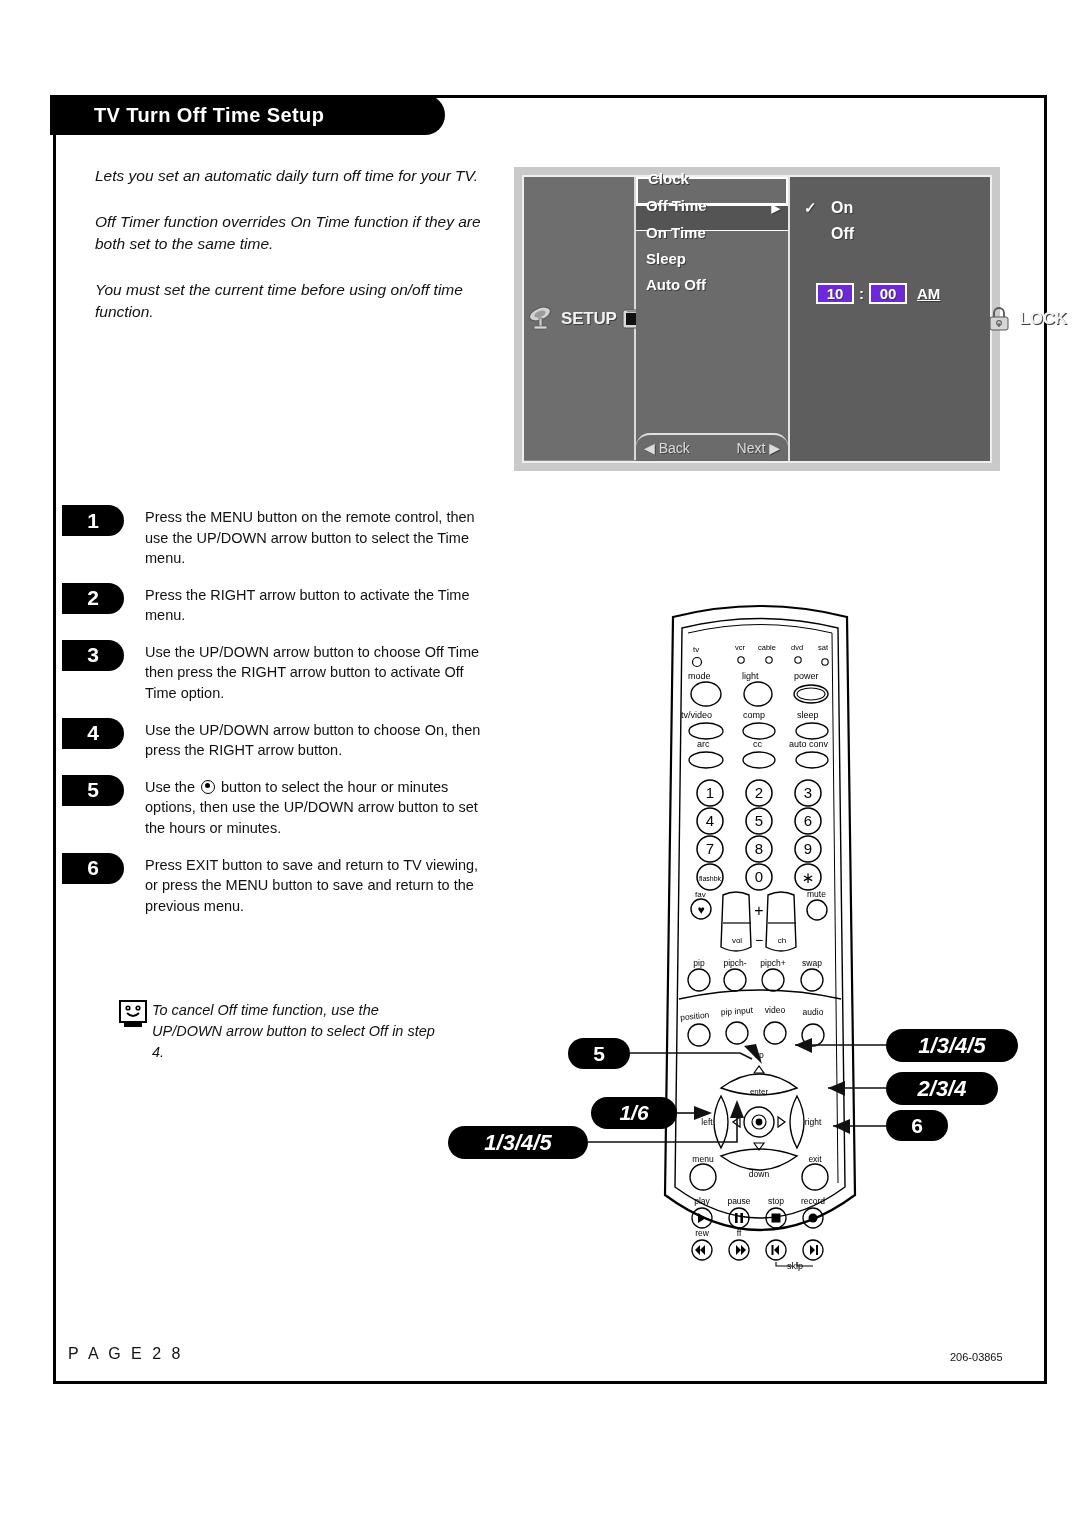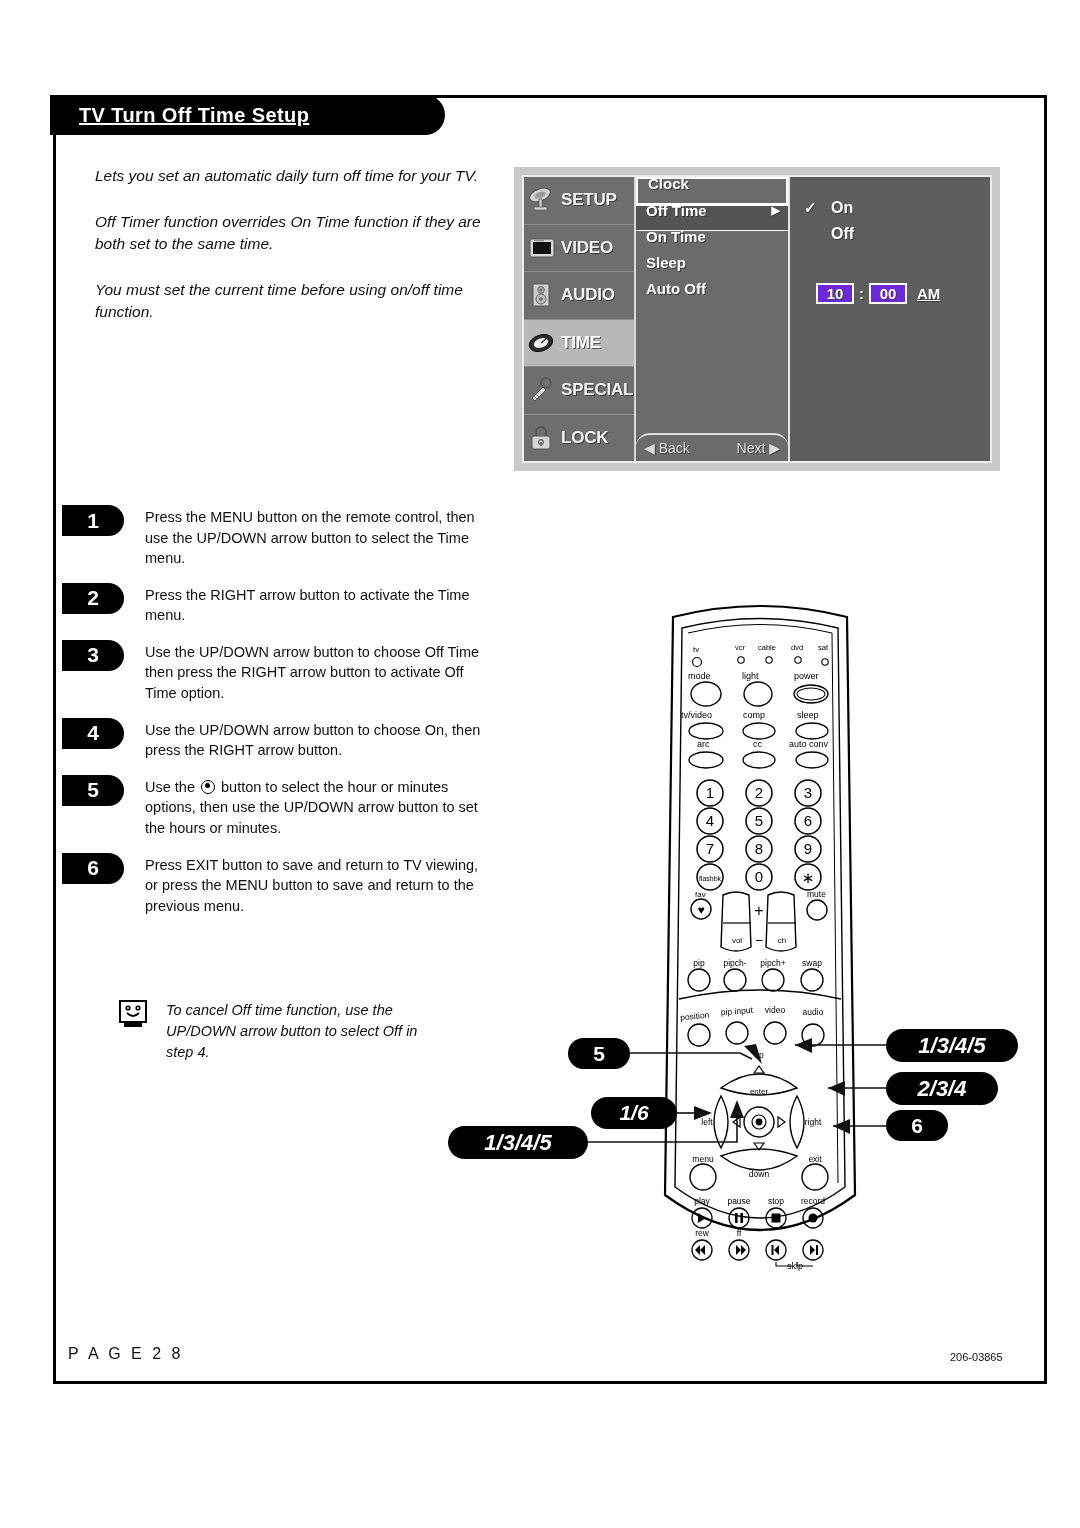--- a/index.html
+++ b/index.html
@@ -16,21 +16,21 @@
   }
 
   
   #title-banner{
     position:absolute;left:50px;top:95px;width:395px;height:40px;
     background:#000;border-radius:0 22px 22px 0;
     display:flex;align-items:center;
   }
   #title-banner .title-text{
     color:#fff;font-size:20px;font-weight:bold;letter-spacing:.4px;
-    padding-left:29px;font-family:"Liberation Sans",sans-serif;text-decoration:underline;
+    padding-left:44px;font-family:"Liberation Sans",sans-serif;
   }
 
   
   #intro{
     position:absolute;left:95px;top:165px;width:400px;
   }
   #intro p{
     margin:0 0 24px 0;font-style:italic;font-size:15.5px;line-height:1.42;
     color:#111;font-family:"Liberation Sans",sans-serif;
   }
@@ -40,21 +40,21 @@
     position:absolute;left:514px;top:167px;width:486px;height:304px;
     background:#c9c9c9;padding:8px;box-sizing:border-box;
   }
   #osd-inner{
     width:100%;height:100%;display:flex;border:2px solid #eee;box-sizing:border-box;
     background:#5a5a5a;
   }
   
   #osd-sidebar{
     width:110px;flex:0 0 110px;background:#6e6e6e;
-    display:flex;flex-direction:column;border-right:2px solid #d9d9d9;
+    display:flex;flex-direction:row;border-right:2px solid #d9d9d9;
   }
   .osd-cat{
     flex:1;display:flex;align-items:center;gap:4px;
     border-bottom:1px solid #8d8d8d;position:relative;
     padding-left:3px;box-sizing:border-box;
   }
   .osd-cat:last-child{border-bottom:none;}
   .osd-cat.active{background:#b9b9b9;}
   .osd-cat .cat-label{
     font-size:17px;font-weight:bold;color:#f2f2f2;
@@ -64,21 +64,21 @@
   .osd-cat.active .cat-label{color:#fff;text-shadow:1px 1px 0 #555;}
   .cat-icon{width:30px;height:28px;flex:0 0 30px;position:relative;}
 
   
   #osd-list{
     width:152px;flex:0 0 152px;background:#6b6b6b;
     display:flex;flex-direction:column;border-right:2px solid #e4e4e4;
     position:relative;
   }
   .osd-item{
-    height:26px;display:flex;align-items:center;justify-content:space-between;
+    height:26px;display:flex;align-items:flex-end;justify-content:space-between;
     padding:0 8px 16px 10px;box-sizing:border-box;
     font-size:15px;font-weight:bold;color:#fff;
     text-shadow:1px 1px 0 #3a3a3a;
     font-family:"Liberation Sans",sans-serif;
   }
   .osd-item.boxed{border:2px solid #fff;box-sizing:border-box;height:28px;}
   .osd-item.sel{background:#545454;border-top:1px solid #fff;border-bottom:1px solid #fff;}
   .osd-item .arrow-r{font-size:11px;line-height:1;}
   #osd-list-spacer{flex:1;}
   #osd-nav{
@@ -130,21 +130,21 @@
   .enter-glyph{
     display:inline-block;width:12px;height:12px;border:1.5px solid #000;
     border-radius:50%;position:relative;vertical-align:-2px;margin:0 2px;
   }
   .enter-glyph::after{
     content:"";position:absolute;left:2.5px;top:2.5px;width:5px;height:5px;
     background:#000;border-radius:50%;
   }
 
   
-  #note{position:absolute;left:118px;top:1000px;width:330px;display:flex;gap:14px;}
+  #note{position:absolute;left:118px;top:1000px;width:330px;display:flex;gap:0;}
   #note-icon{width:34px;height:30px;flex:0 0 34px;position:relative;}
   #note-text{
     font-style:italic;font-size:14.5px;line-height:1.45;color:#111;
     font-family:"Liberation Sans",sans-serif;
   }
 
   
   #remote-wrap{position:absolute;left:655px;top:595px;width:210px;height:680px;}
 
   

